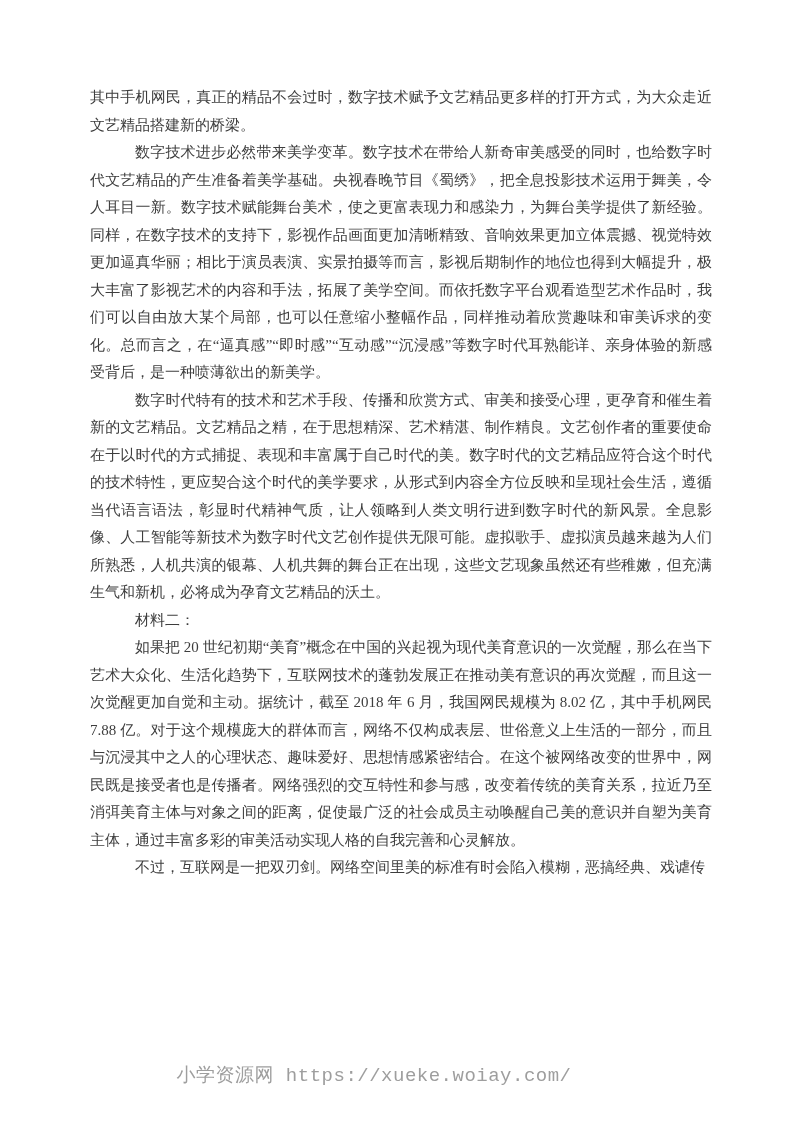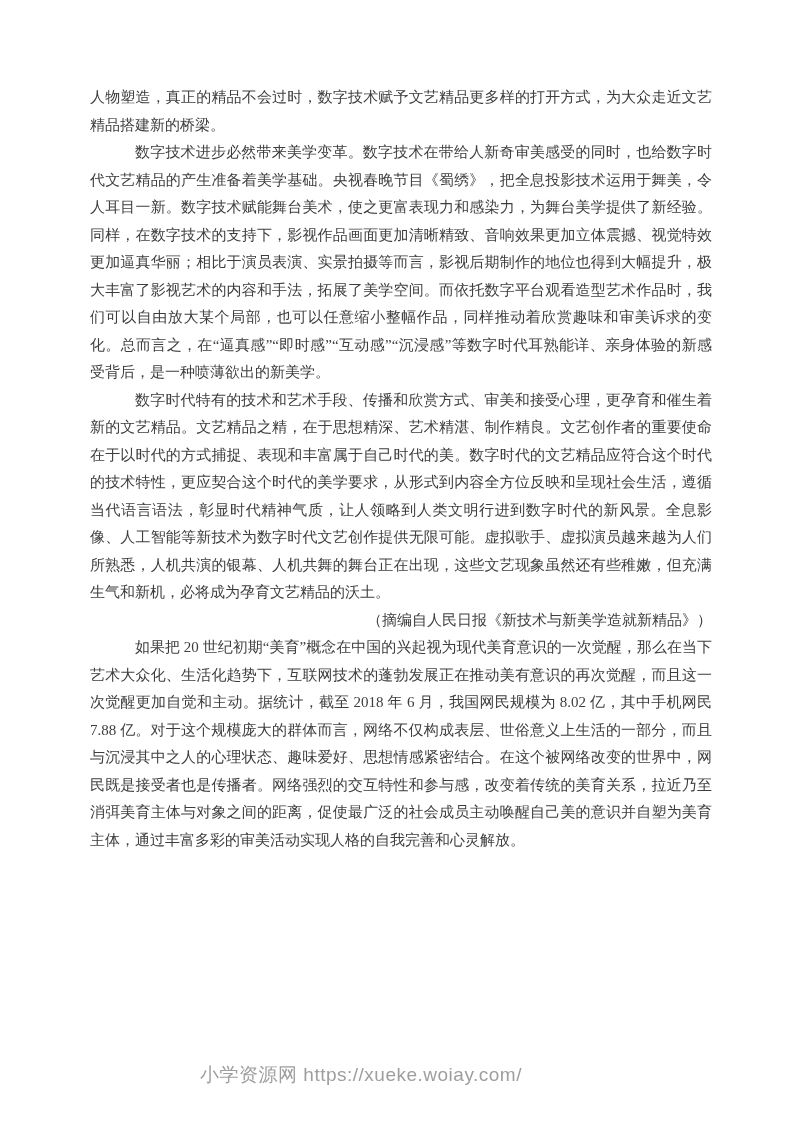--- a/index.html
+++ b/index.html
@@ -34,35 +34,36 @@
   }
   .para.no-indent {
     text-indent: 0;
   }
   .para.align-right {
     text-align: right;
     text-indent: 0;
   }
   .footer {
     position: absolute;
-    left: 0;
+    left: 13px;
     top: 1062px;
     width: 722px;
     text-align: center;
-    font-family: Liberation Sans, sans-serif;
+    font-family: Liberation Mono, monospace;
     font-size: 19px;
     color: #9e9e9e;
     letter-spacing: 0.5px;
   }
 </style>
 </head>
 <body>
 
 <div class="page">
   <div class="text-block">
-    <p class="para no-indent">人物塑造，真正的精品不会过时，数字技术赋予文艺精品更多样的打开方式，为大众走近文艺精品搭建新的桥梁。</p>
+    <p class="para no-indent">其中手机网民，真正的精品不会过时，数字技术赋予文艺精品更多样的打开方式，为大众走近文艺精品搭建新的桥梁。</p>
     <p class="para">数字技术进步必然带来美学变革。数字技术在带给人新奇审美感受的同时，也给数字时代文艺精品的产生准备着美学基础。央视春晚节目《蜀绣》，把全息投影技术运用于舞美，令人耳目一新。数字技术赋能舞台美术，使之更富表现力和感染力，为舞台美学提供了新经验。同样，在数字技术的支持下，影视作品画面更加清晰精致、音响效果更加立体震撼、视觉特效更加逼真华丽；相比于演员表演、实景拍摄等而言，影视后期制作的地位也得到大幅提升，极大丰富了影视艺术的内容和手法，拓展了美学空间。而依托数字平台观看造型艺术作品时，我们可以自由放大某个局部，也可以任意缩小整幅作品，同样推动着欣赏趣味和审美诉求的变化。总而言之，在“逼真感”“即时感”“互动感”“沉浸感”等数字时代耳熟能详、亲身体验的新感受背后，是一种喷薄欲出的新美学。</p>
     <p class="para">数字时代特有的技术和艺术手段、传播和欣赏方式、审美和接受心理，更孕育和催生着新的文艺精品。文艺精品之精，在于思想精深、艺术精湛、制作精良。文艺创作者的重要使命在于以时代的方式捕捉、表现和丰富属于自己时代的美。数字时代的文艺精品应符合这个时代的技术特性，更应契合这个时代的美学要求，从形式到内容全方位反映和呈现社会生活，遵循当代语言语法，彰显时代精神气质，让人领略到人类文明行进到数字时代的新风景。全息影像、人工智能等新技术为数字时代文艺创作提供无限可能。虚拟歌手、虚拟演员越来越为人们所熟悉，人机共演的银幕、人机共舞的舞台正在出现，这些文艺现象虽然还有些稚嫩，但充满生气和新机，必将成为孕育文艺精品的沃土。</p>
-    <p class="para align-right">（摘编自人民日报《新技术与新美学造就新精品》）</p>
+    <p class="para">材料二：</p>
     <p class="para">如果把 20 世纪初期“美育”概念在中国的兴起视为现代美育意识的一次觉醒，那么在当下艺术大众化、生活化趋势下，互联网技术的蓬勃发展正在推动美有意识的再次觉醒，而且这一次觉醒更加自觉和主动。据统计，截至 2018 年 6 月，我国网民规模为 8.02 亿，其中手机网民 7.88 亿。对于这个规模庞大的群体而言，网络不仅构成表层、世俗意义上生活的一部分，而且与沉浸其中之人的心理状态、趣味爱好、思想情感紧密结合。在这个被网络改变的世界中，网民既是接受者也是传播者。网络强烈的交互特性和参与感，改变着传统的美育关系，拉近乃至消弭美育主体与对象之间的距离，促使最广泛的社会成员主动唤醒自己美的意识并自塑为美育主体，通过丰富多彩的审美活动实现人格的自我完善和心灵解放。</p>
+    <p class="para">不过，互联网是一把双刃剑。网络空间里美的标准有时会陷入模糊，恶搞经典、戏谑传</p>
   </div>
   <div class="footer">小学资源网 https://xueke.woiay.com/</div>
 </div>
 
 </body></html>

